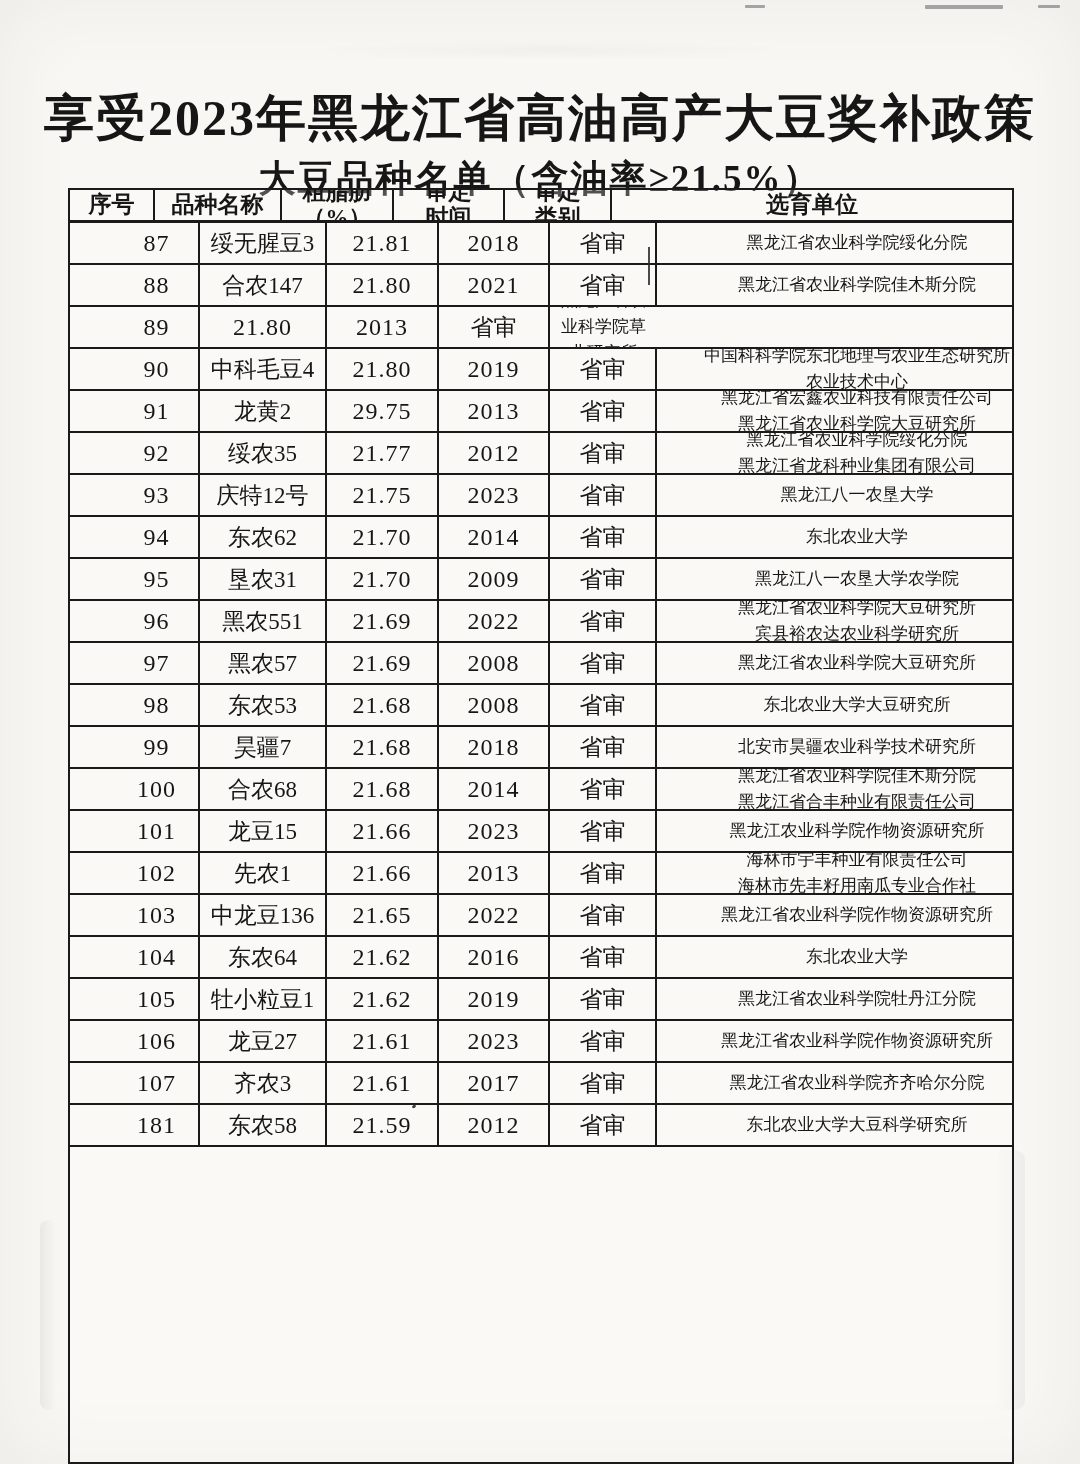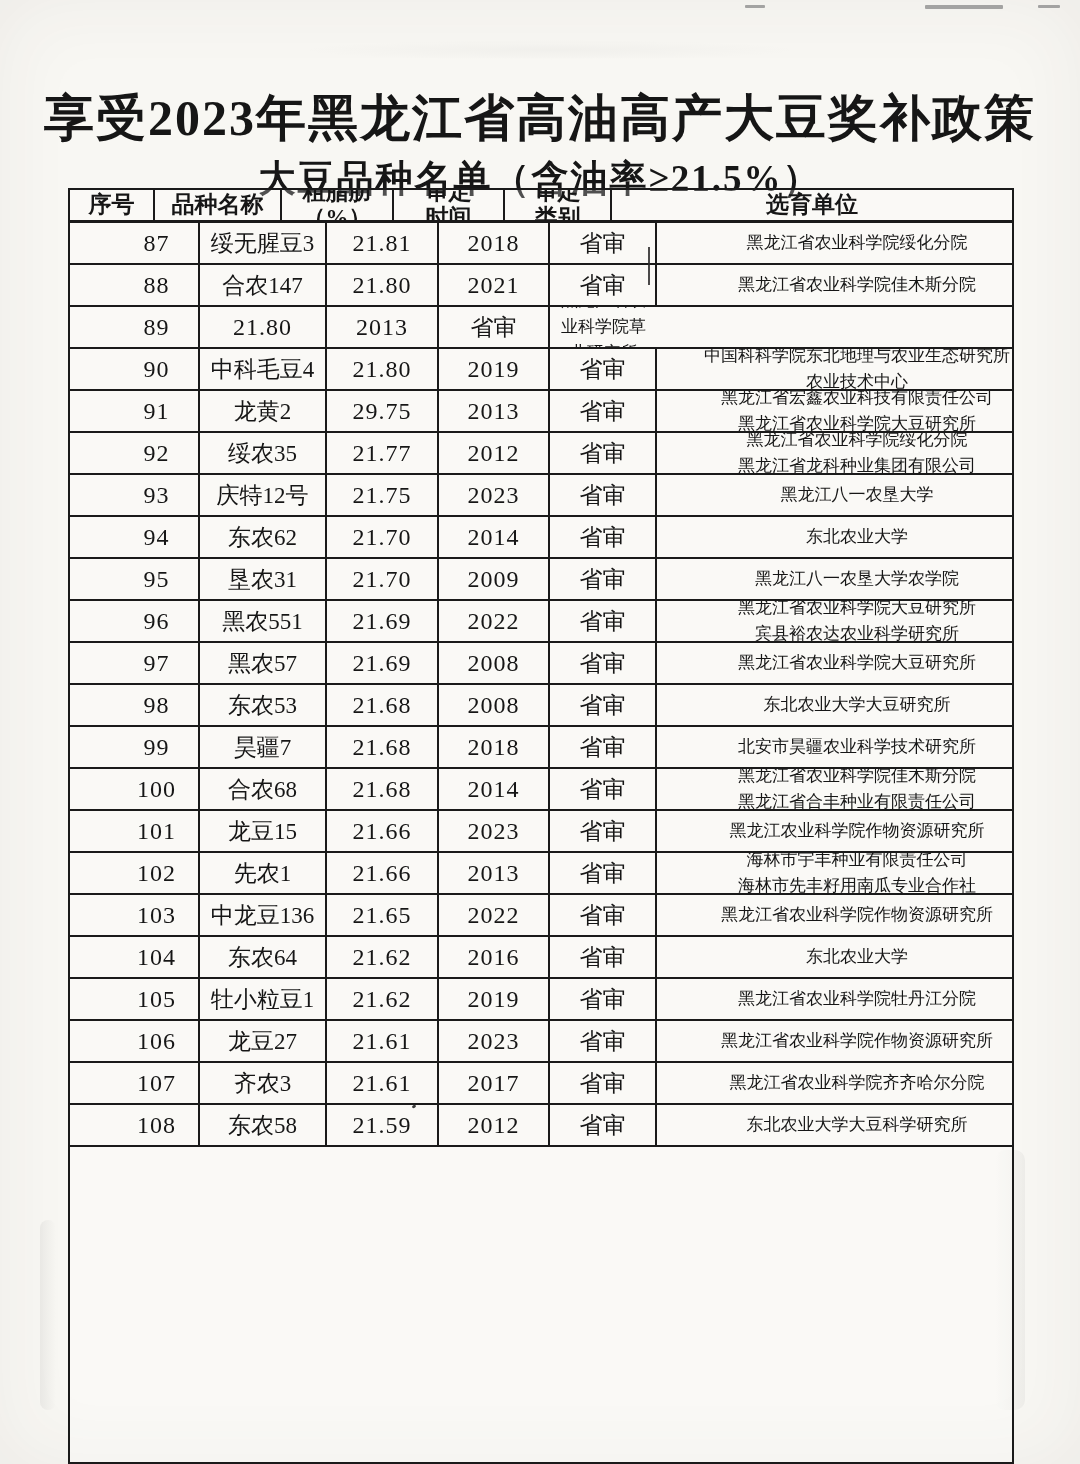--- a/index.html
+++ b/index.html
@@ -270,21 +270,21 @@
   </div>
         <div class="t-row body">
     <div class="cell c-no">107</div>
     <div class="cell c-name">齐农3</div>
     <div class="cell c-fat">21.61</div>
     <div class="cell c-year">2017</div>
     <div class="cell c-cat">省审</div>
     <div class="cell c-org">黑龙江省农业科学院齐齐哈尔分院</div>
   </div>
         <div class="t-row body">
-    <div class="cell c-no">108</div>
+    <div class="cell c-no">181</div>
     <div class="cell c-name">东农58</div>
     <div class="cell c-fat">21.59</div>
     <div class="cell c-year">2012</div>
     <div class="cell c-cat">省审</div>
     <div class="cell c-org">东北农业大学大豆科学研究所</div>
   </div>
       </div>
   </div>
 
   <div class="artifact-line"></div>

